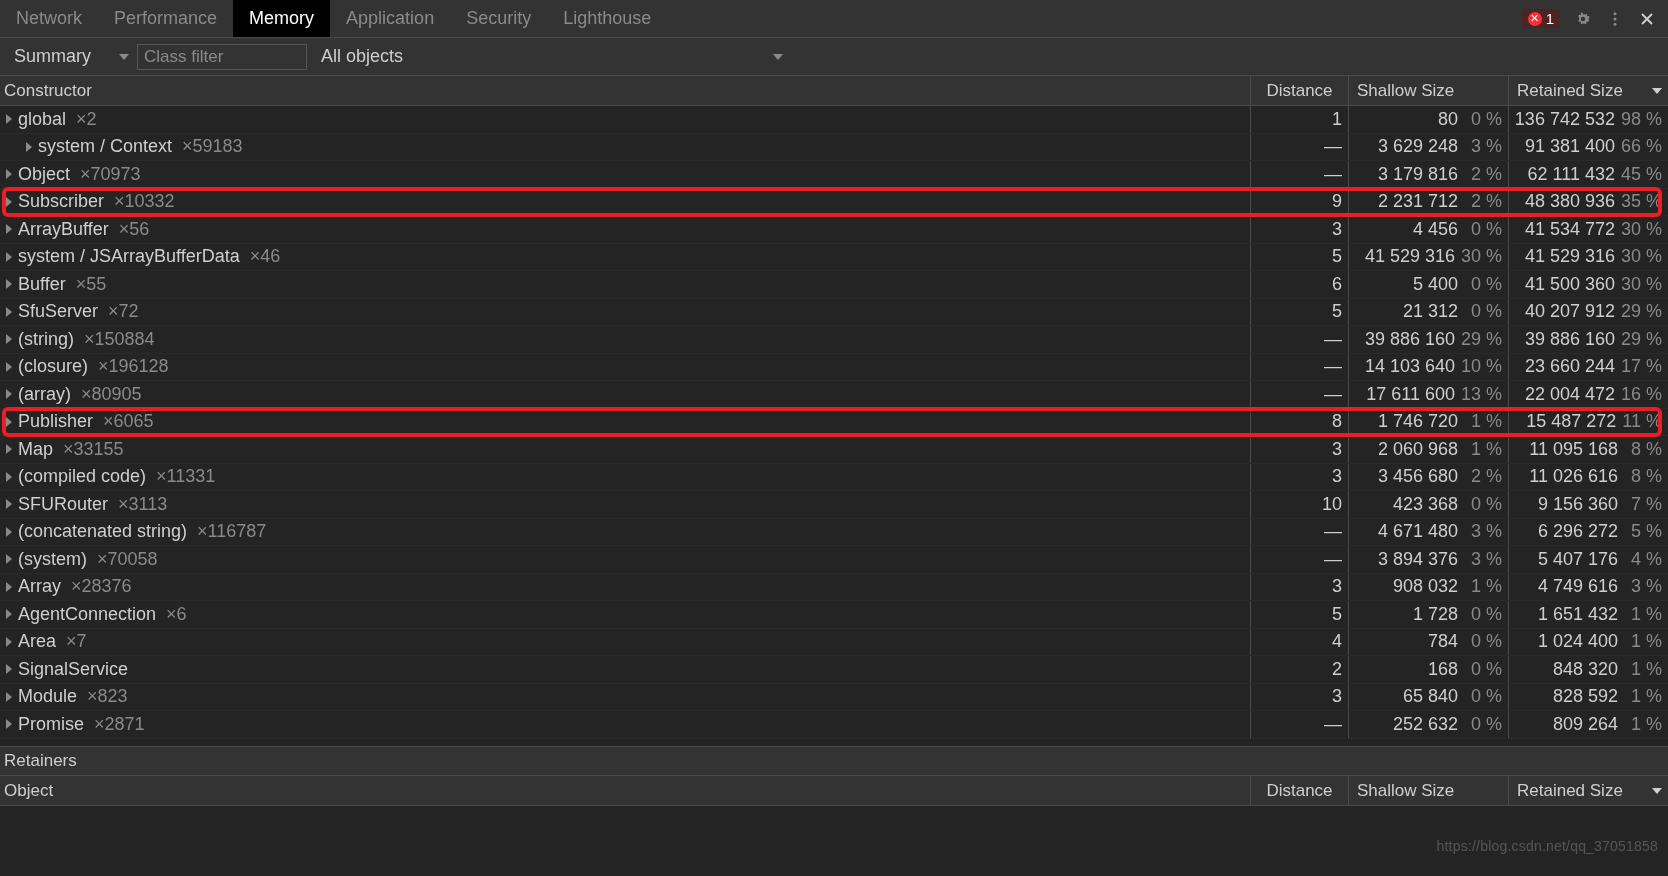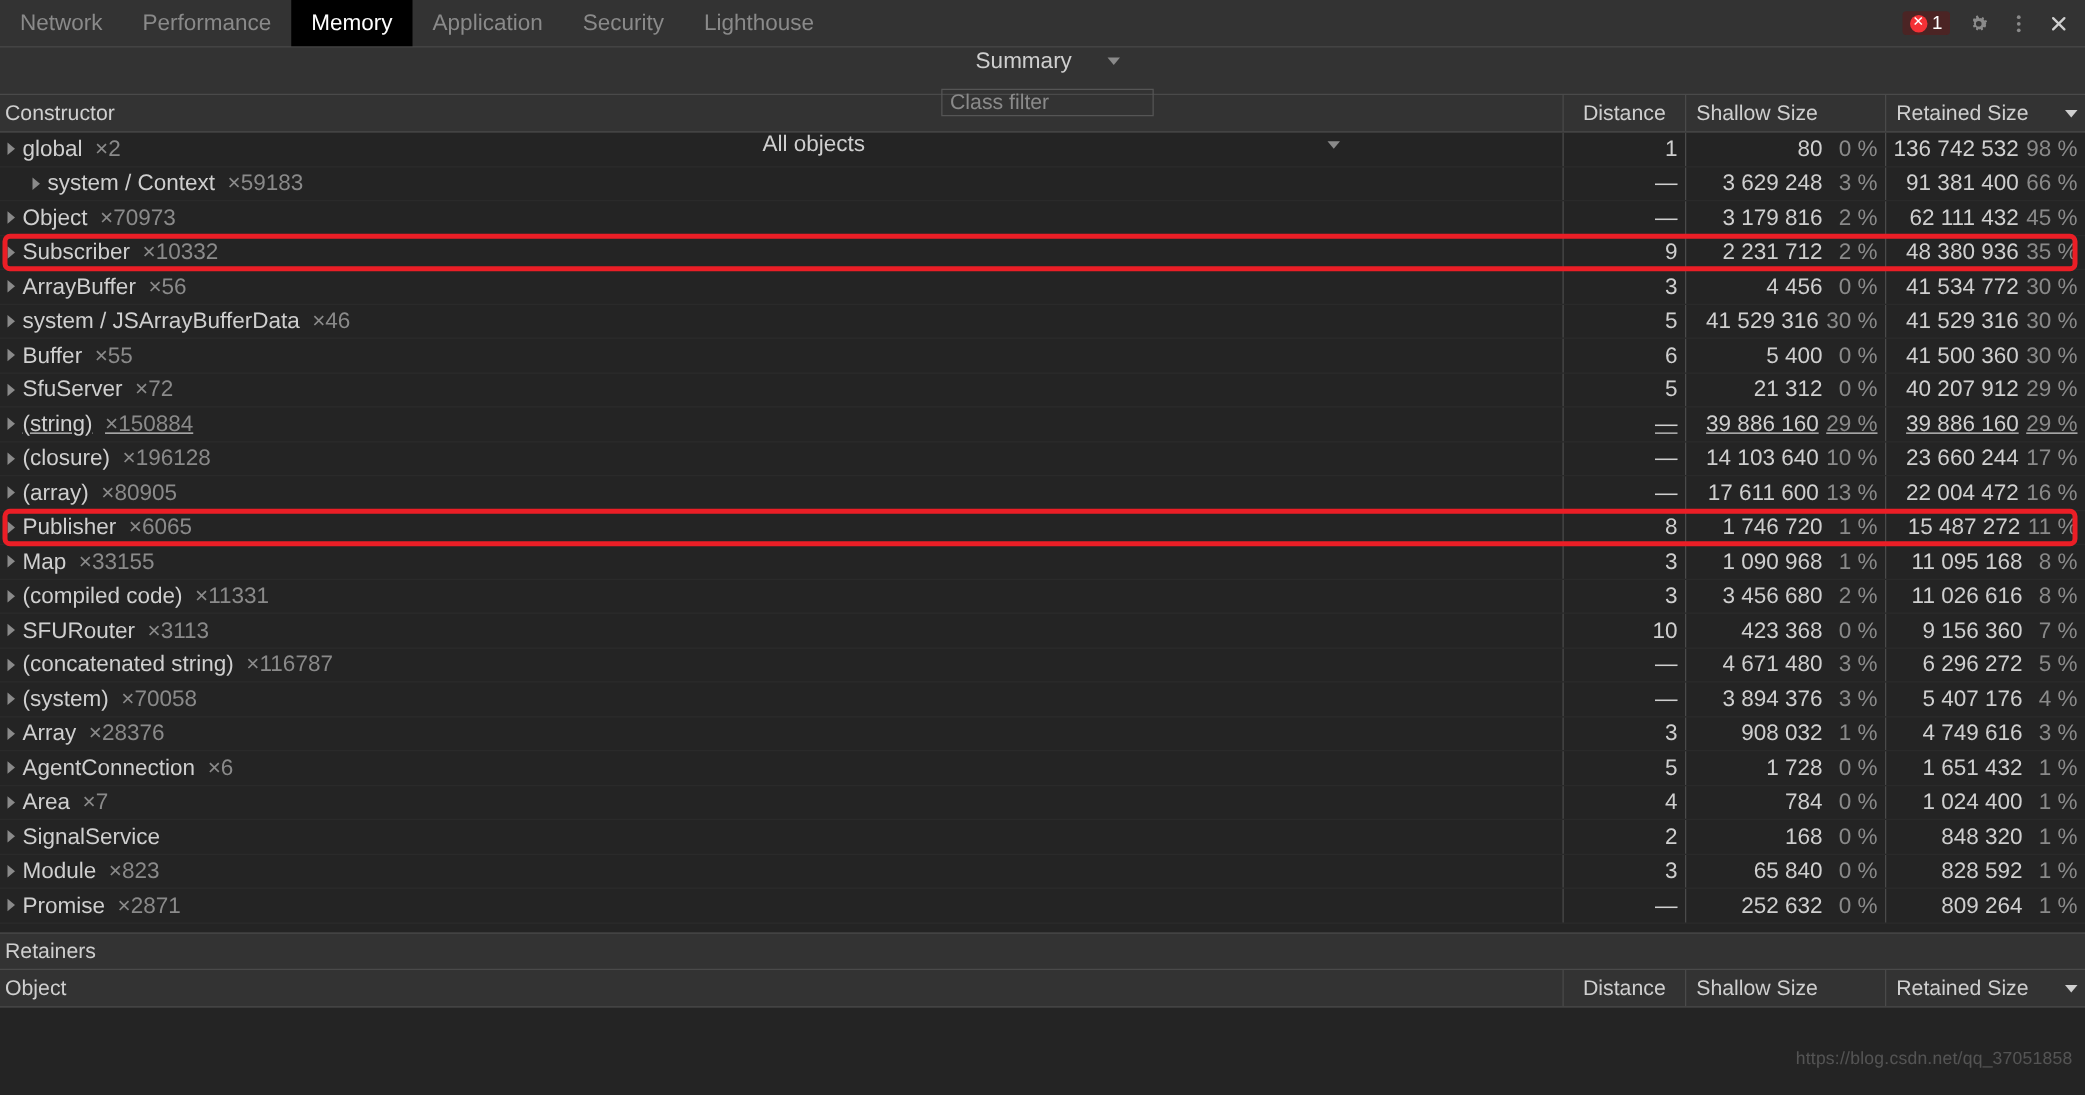--- a/index.html
+++ b/index.html
@@ -63,23 +63,22 @@
     background:var(--error);
     display:flex; align-items:center; justify-content:center;
     color:#fff; font-size:11px; line-height:1;
   }
   .icon { width:18px; height:18px; fill:var(--text-dim); cursor:pointer; }
   .toolbar {
     display:flex; align-items:center;
     height:38px;
     background:var(--bg-toolbar);
     border-bottom:1px solid var(--border);
-    gap:12px;
+    gap:2px;
     padding-left:8px;
-    flex-direction:column;
   }
   .dropdown {
     display:flex; align-items:center;
     gap:28px;
     color:var(--text);
     cursor:pointer;
     padding:0 6px;
   }
   .dropdown .tri {
     width:0; height:0;
@@ -366,21 +365,21 @@
       </div>
       <div class="cell-num cell-shallow">
         <span class="val">21 312</span>
         <span class="pct">0 %</span>
       </div>
       <div class="cell-num cell-retained">
         <span class="val">40 207 912</span>
         <span class="pct">29 %</span>
       </div>
     </div>
-    <div class="row" style="height: 27.5px; text-decoration: underline;">
+    <div class="row" style="height: 27.5px;">
       <div class="cell-constructor">
         <span class="arrow"></span>
         <span class="cname">(string)</span>
         <span class="ccount">×150884</span>
       </div>
       <div class="cell-num cell-distance">
         <span class="val">—</span>
       </div>
       <div class="cell-num cell-shallow">
         <span class="val">39 886 160</span>
@@ -448,21 +447,21 @@
     <div class="row" style="height: 27.5px;">
       <div class="cell-constructor">
         <span class="arrow"></span>
         <span class="cname">Map</span>
         <span class="ccount">×33155</span>
       </div>
       <div class="cell-num cell-distance">
         <span class="val">3</span>
       </div>
       <div class="cell-num cell-shallow">
-        <span class="val">1 090 968</span>
+        <span class="val">2 060 968</span>
         <span class="pct">1 %</span>
       </div>
       <div class="cell-num cell-retained">
         <span class="val">11 095 168</span>
         <span class="pct">8 %</span>
       </div>
     </div>
     <div class="row" style="height: 27.5px;">
       <div class="cell-constructor">
         <span class="arrow"></span>

